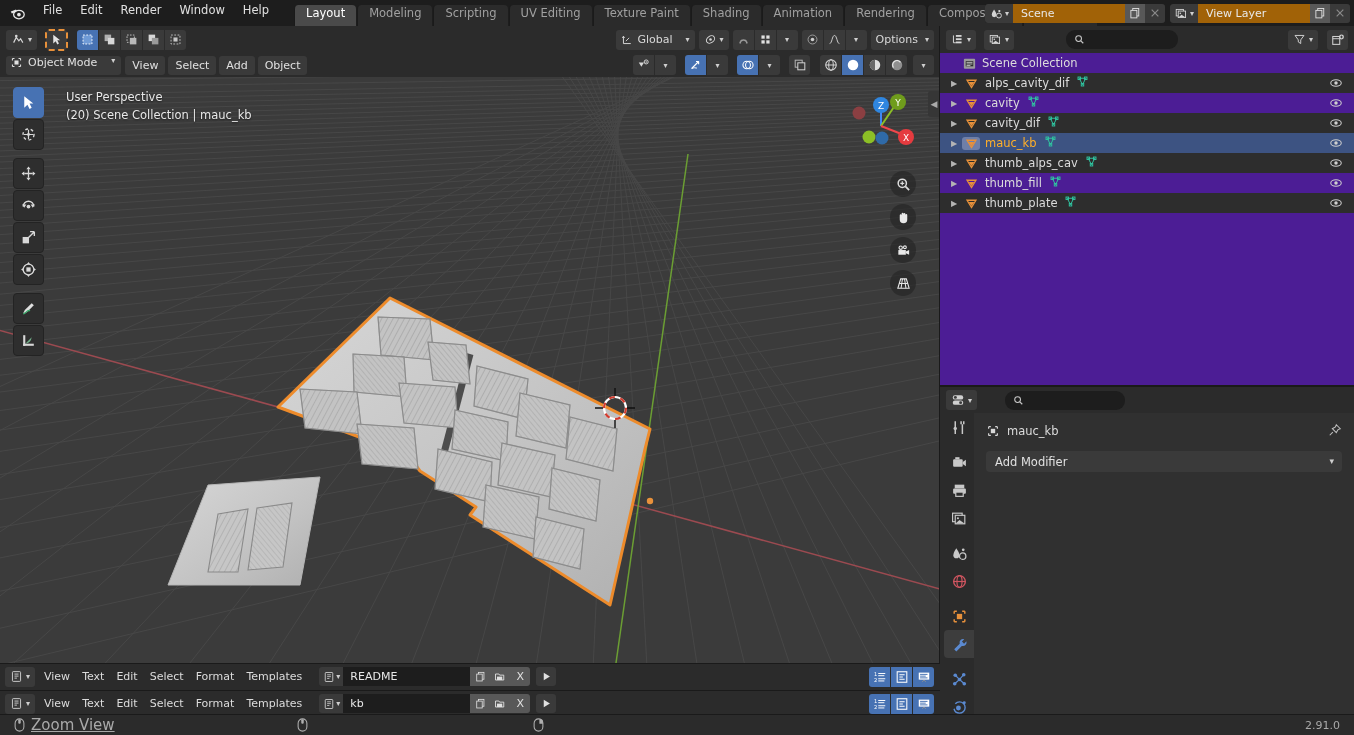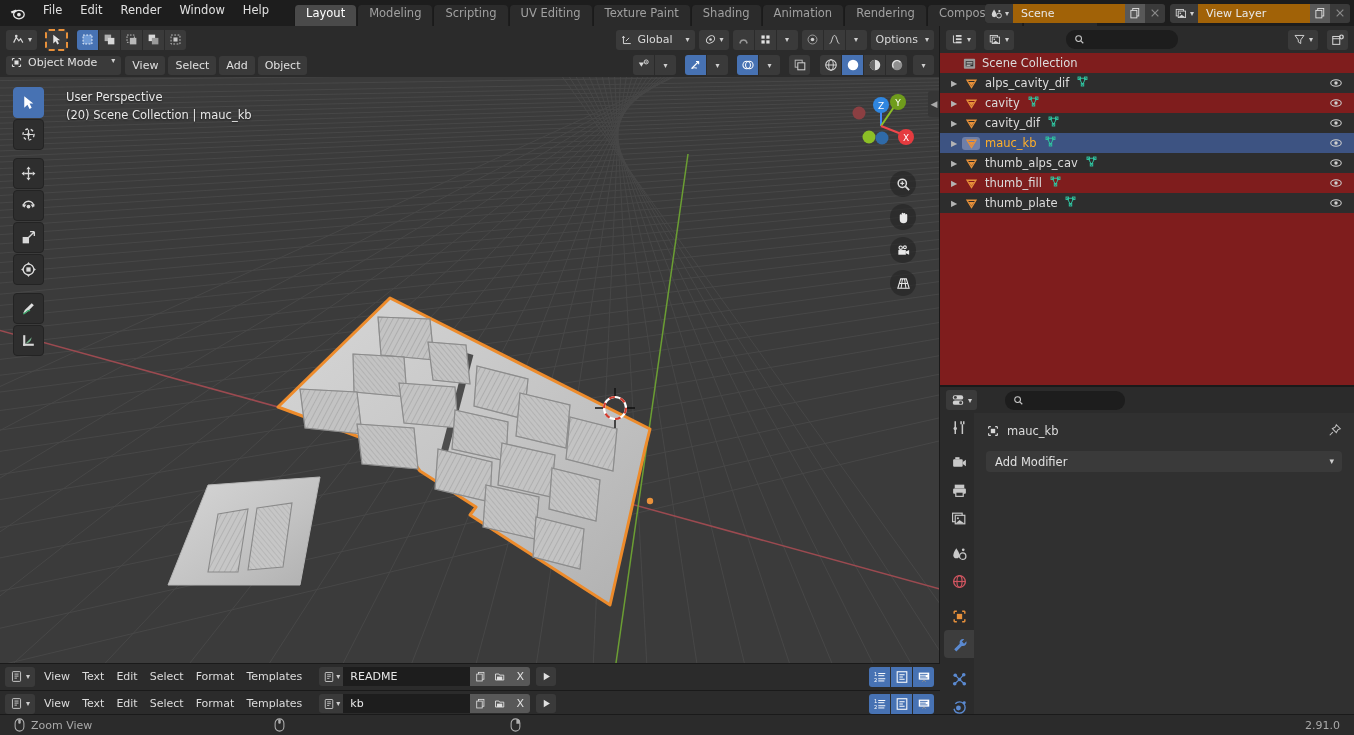--- a/index.html
+++ b/index.html
@@ -166,21 +166,21 @@
     position:absolute; left:940px; top:26px; width:414px; height:27px;
     background:#2b2b2b; display:flex; align-items:center; padding:0 6px; gap:4px;
   }
   .ol-search {
     flex:1; height:19px; background:#1d1d1d; border-radius:9px;
     display:flex; align-items:center; padding:0 8px; margin:0 6px;
     max-width:155px; margin-left:48px;
   }
   .outliner {
     position:absolute; left:940px; top:53px; width:414px; height:333px;
-    background:#7f1d1d; overflow:hidden;
+    background:#4c1d95; overflow:hidden;
   }
   .ol-row {
     height:20px; display:flex; align-items:center; position:relative;
     padding-left:6px;
   }
   .ol-row.alt { background:#2d2d2d; }
   .ol-row.sel { background:#3d5382; }
   .ol-disc { width:16px; display:flex; align-items:center; justify-content:center; color:#b4b4b4; font-size:8px; }
   .ol-label { font-size:11.5px; color:#dcdcdc; margin-left:5px; }
   .ol-row.sel .ol-label { color:#ffaf29; }
@@ -222,21 +222,21 @@
   }
   .add-mod .chev { position:absolute; right:8px; top:5px; }
 
   
   .statusbar {
     position:absolute; left:0; top:714px; width:1354px; height:21px;
     background:#2b2b2b; display:flex; align-items:center;
     border-top:1px solid #1a1a1a;
   }
   .sb-item { display:flex; align-items:center; gap:6px; }
-  .sb-text { font-size:11px; color:#a9a9a9; }
+  .sb-text { font-size:15px; color:#a9a9a9;text-decoration:underline; }
   .sb-version { position:absolute; right:14px; font-size:11px; color:#a9a9a9; }
 
   .sep-v { position:absolute; background:#1a1a1a; width:1px; }
   .sep-h { position:absolute; background:#1a1a1a; height:1px; }
 </style>
 </head>
 <body>
 
 <div id="app">
 

